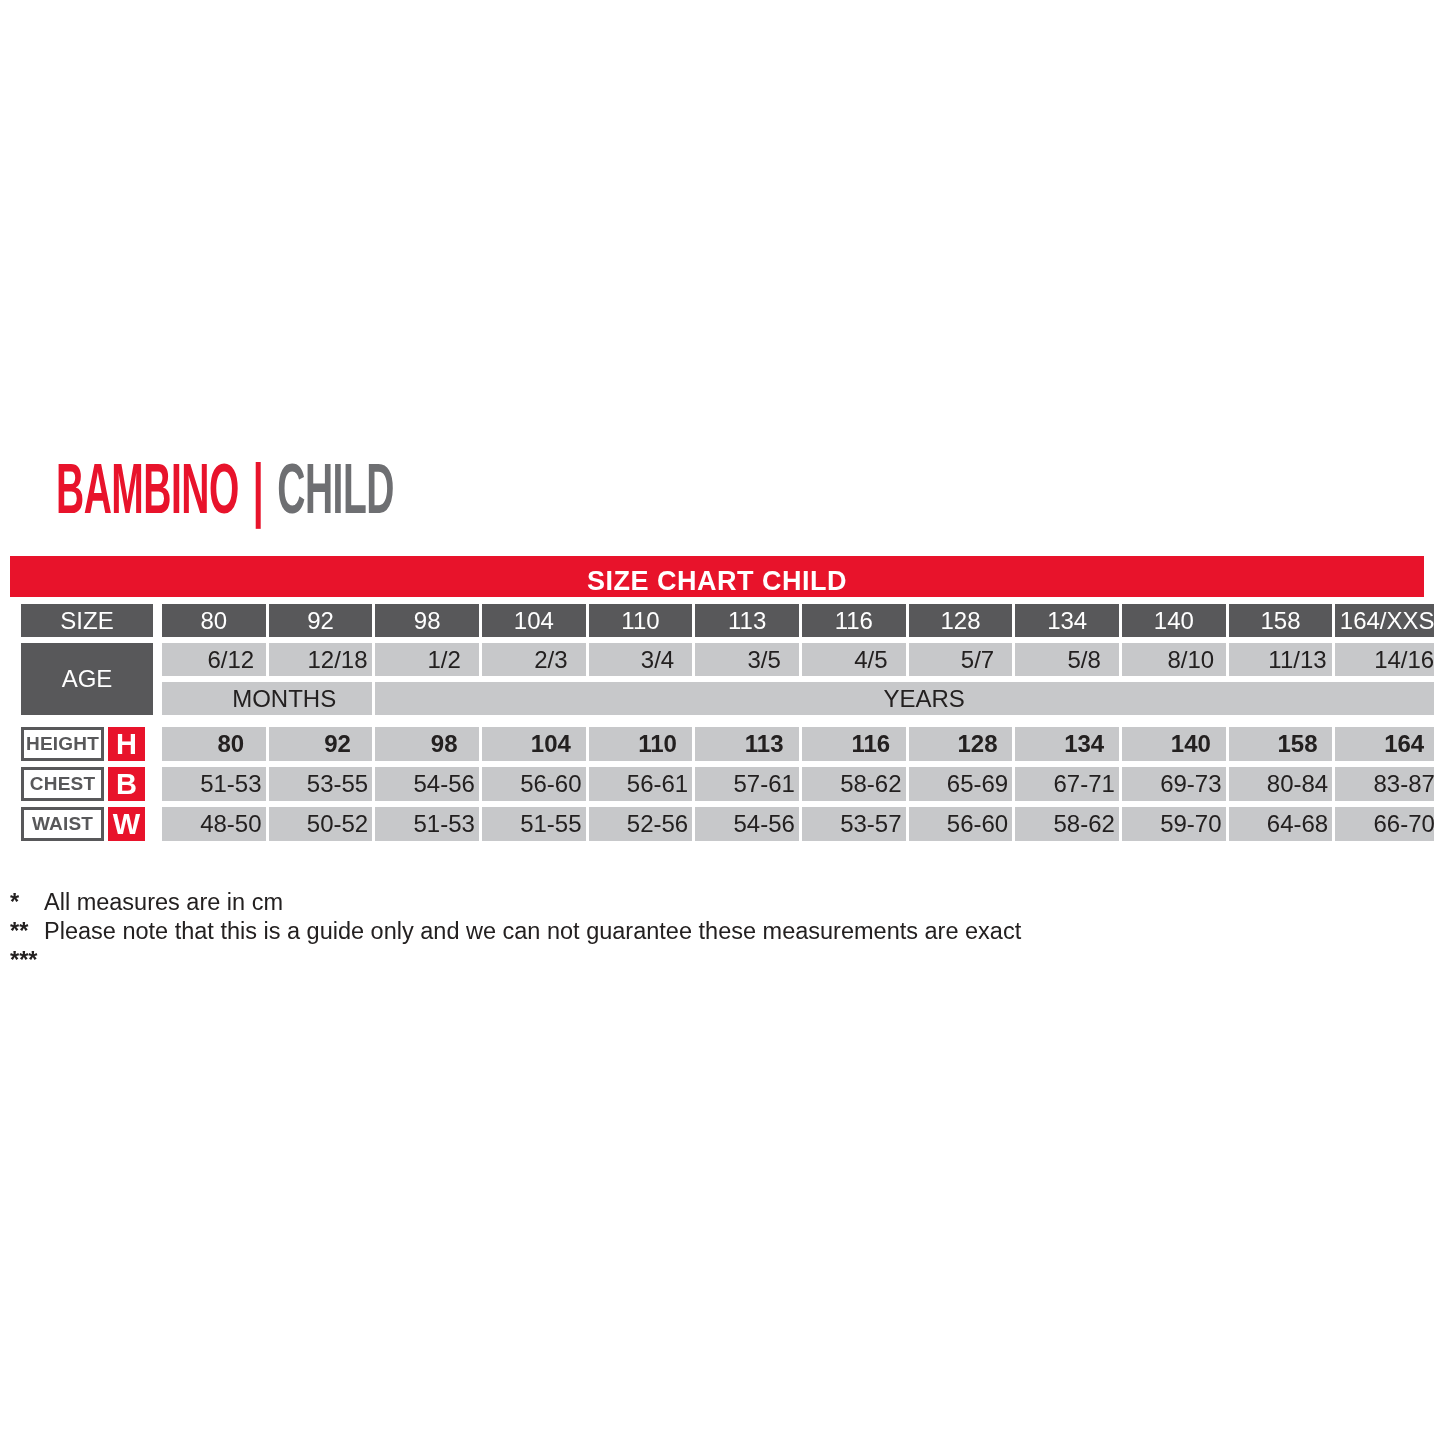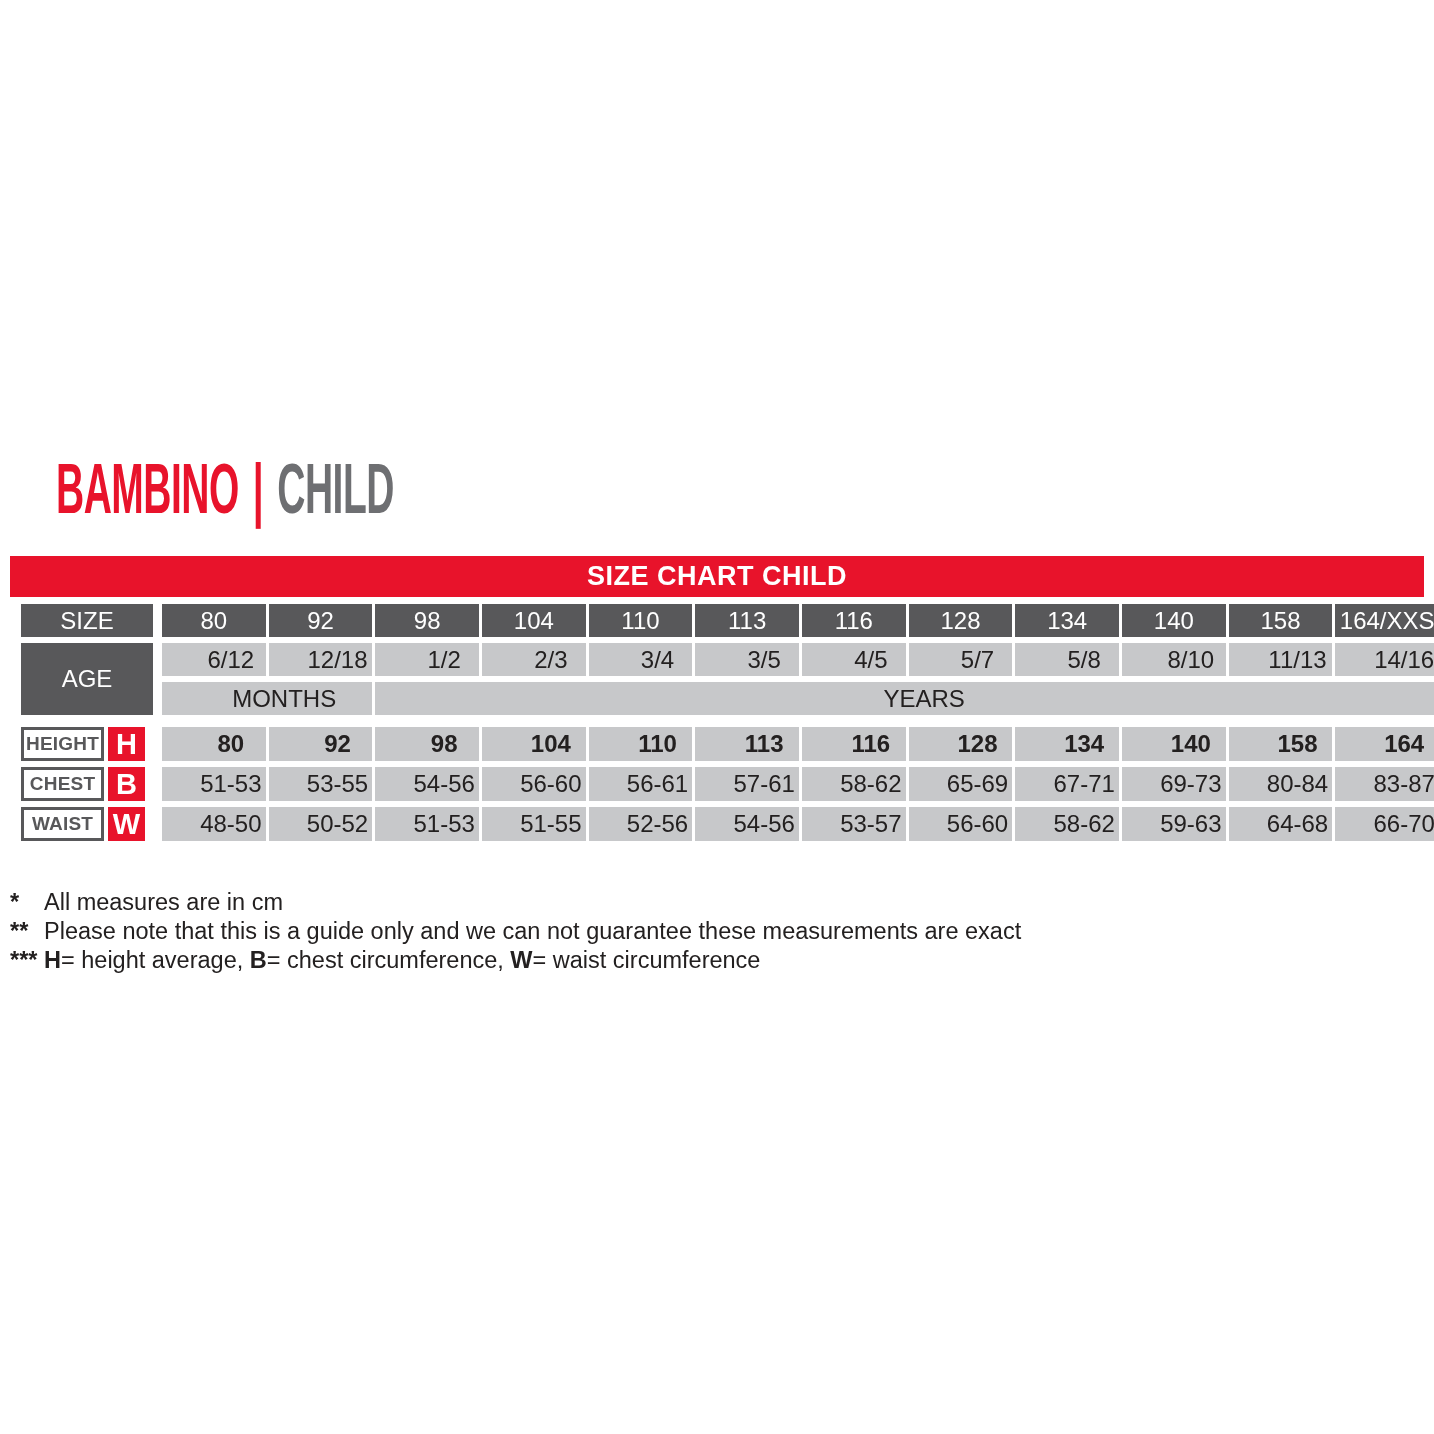--- a/index.html
+++ b/index.html
@@ -24,21 +24,21 @@
   .t-word{
     display:inline-block;font-size:39px;font-weight:bold;letter-spacing:-0.5px;
     transform:scaleY(1.82);transform-origin:0 100%;line-height:1;
   }
   .t-primary{color:var(--red);}
   .t-secondary{color:var(--title-gray);}
   .t-sep{color:var(--red);margin:0 14px;font-weight:bold;}
   
   .banner{
     position:absolute;left:10px;top:556px;width:1414px;height:41px;
-    background:var(--red);display:flex;align-items:center;justify-content:center;
+    background:var(--red);display:flex;align-items:flex-end;justify-content:center;
   }
   .banner span{color:#fff;font-weight:bold;font-size:27px;letter-spacing:0.5px;}
   
   .grid{
     position:absolute;left:21px;width:1418px;
     display:grid;grid-template-columns:138px repeat(12,1fr);
     column-gap:3px;row-gap:6px;
   }
   .grid-top{top:604px;grid-template-rows:33px 33px 33px;}
   .grid-bottom{top:727px;grid-auto-rows:34px;}
@@ -159,31 +159,30 @@
   </div>
   <div class="cell lt">48-50</div>
   <div class="cell lt">50-52</div>
   <div class="cell lt">51-53</div>
   <div class="cell lt">51-55</div>
   <div class="cell lt">52-56</div>
   <div class="cell lt">54-56</div>
   <div class="cell lt">53-57</div>
   <div class="cell lt">56-60</div>
   <div class="cell lt">58-62</div>
-  <div class="cell lt">59-63</div>
+  <div class="cell lt">59-70</div>
   <div class="cell lt">64-68</div>
   <div class="cell lt">66-70</div>
 </div>
 
 <div class="footnotes">
   <div class="fn">
     <span class="fn-marker">*</span>
     <span class="fn-text">All measures are in cm</span>
   </div>
   <div class="fn">
     <span class="fn-marker">**</span>
     <span class="fn-text">Please note that this is a guide only and we can not guarantee these measurements are exact</span>
   </div>
   <div class="fn">
     <span class="fn-marker">***</span>
-    <span class="fn-text"><b>H</b><span>= height average, </span><b>B</b><span>= chest circumference, </span><b>W</b><span>= waist circumference</span></span>
   </div>
 </div>
 
 </body></html>

